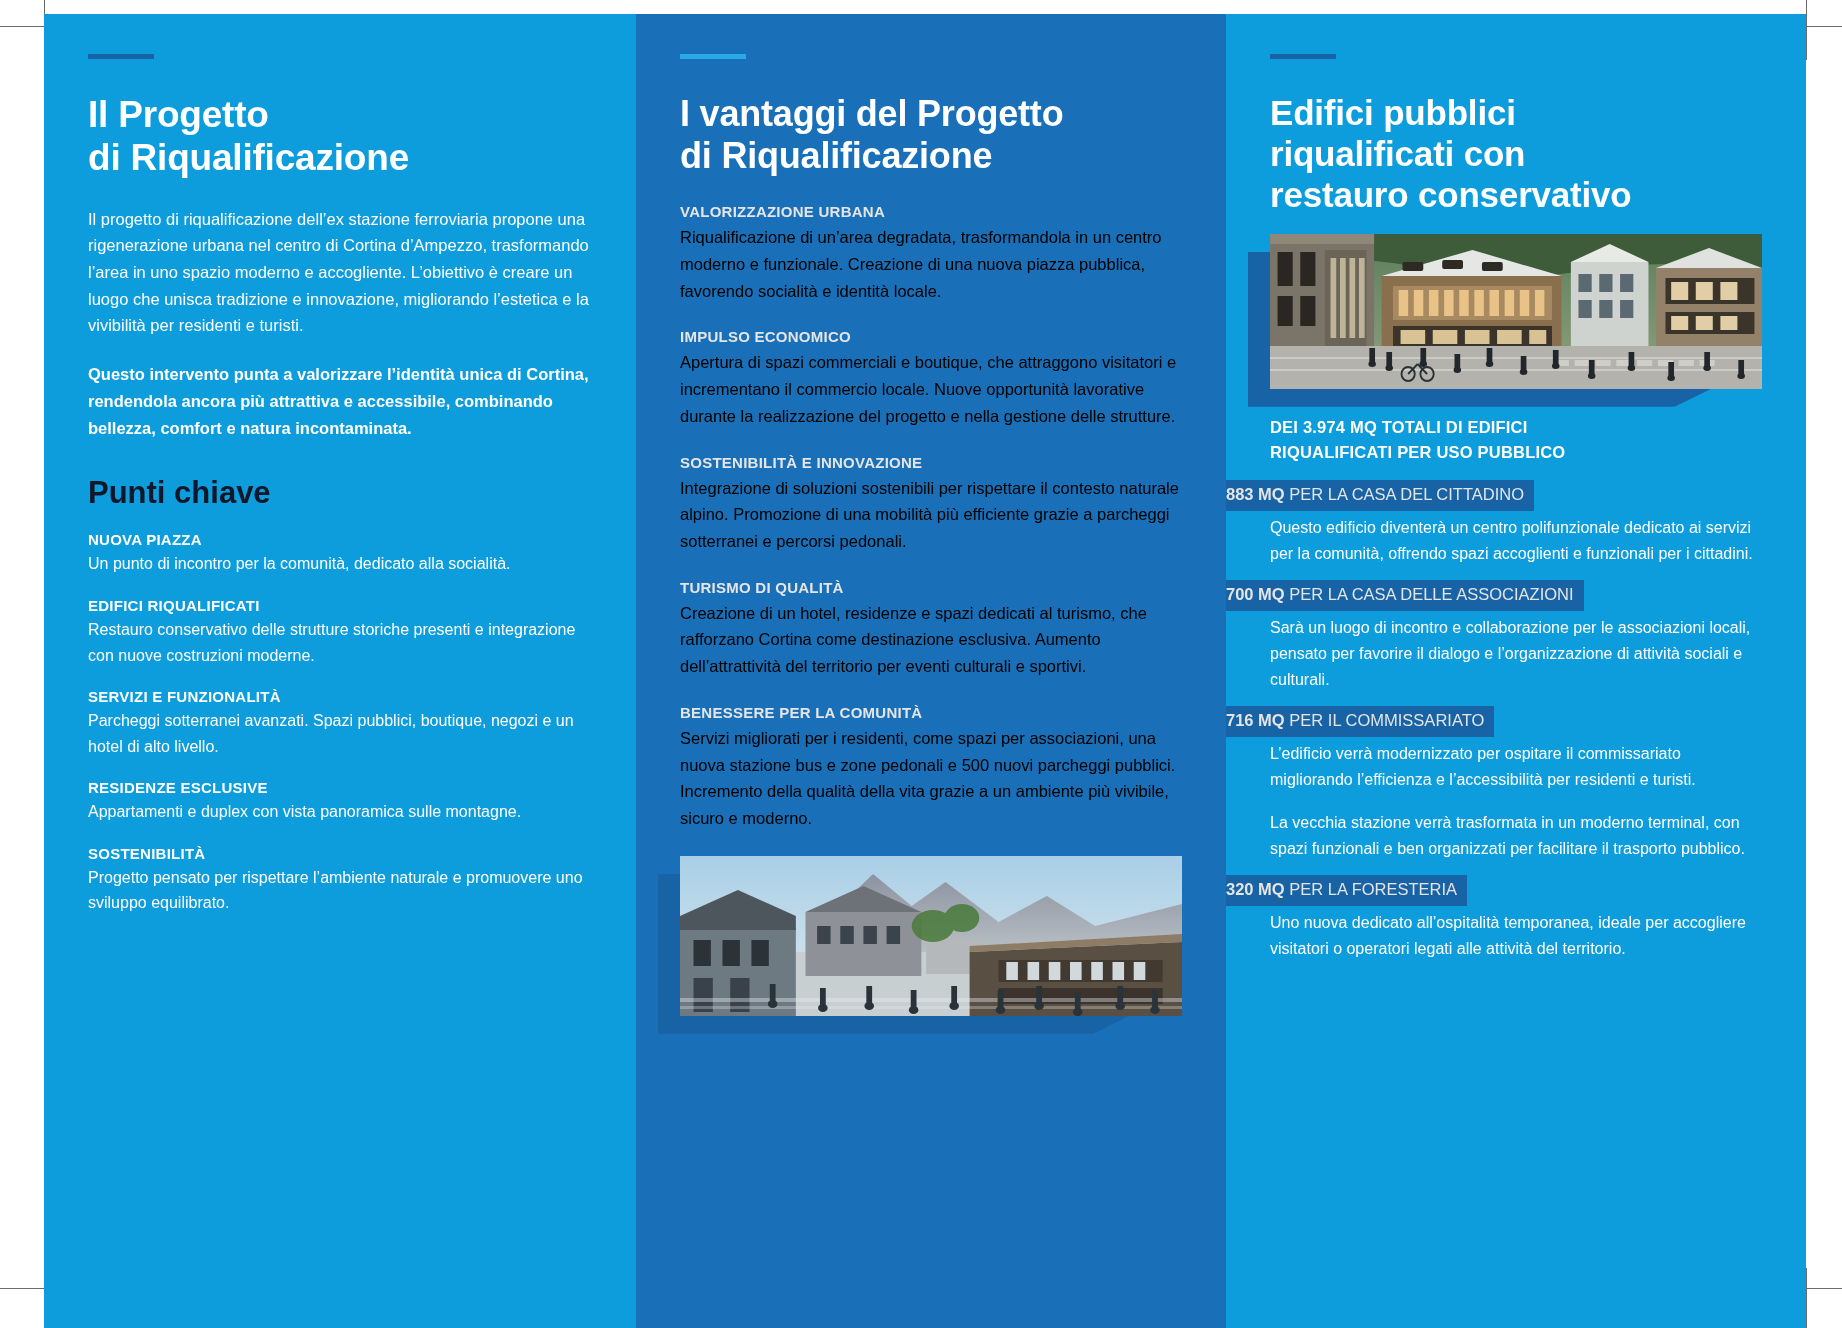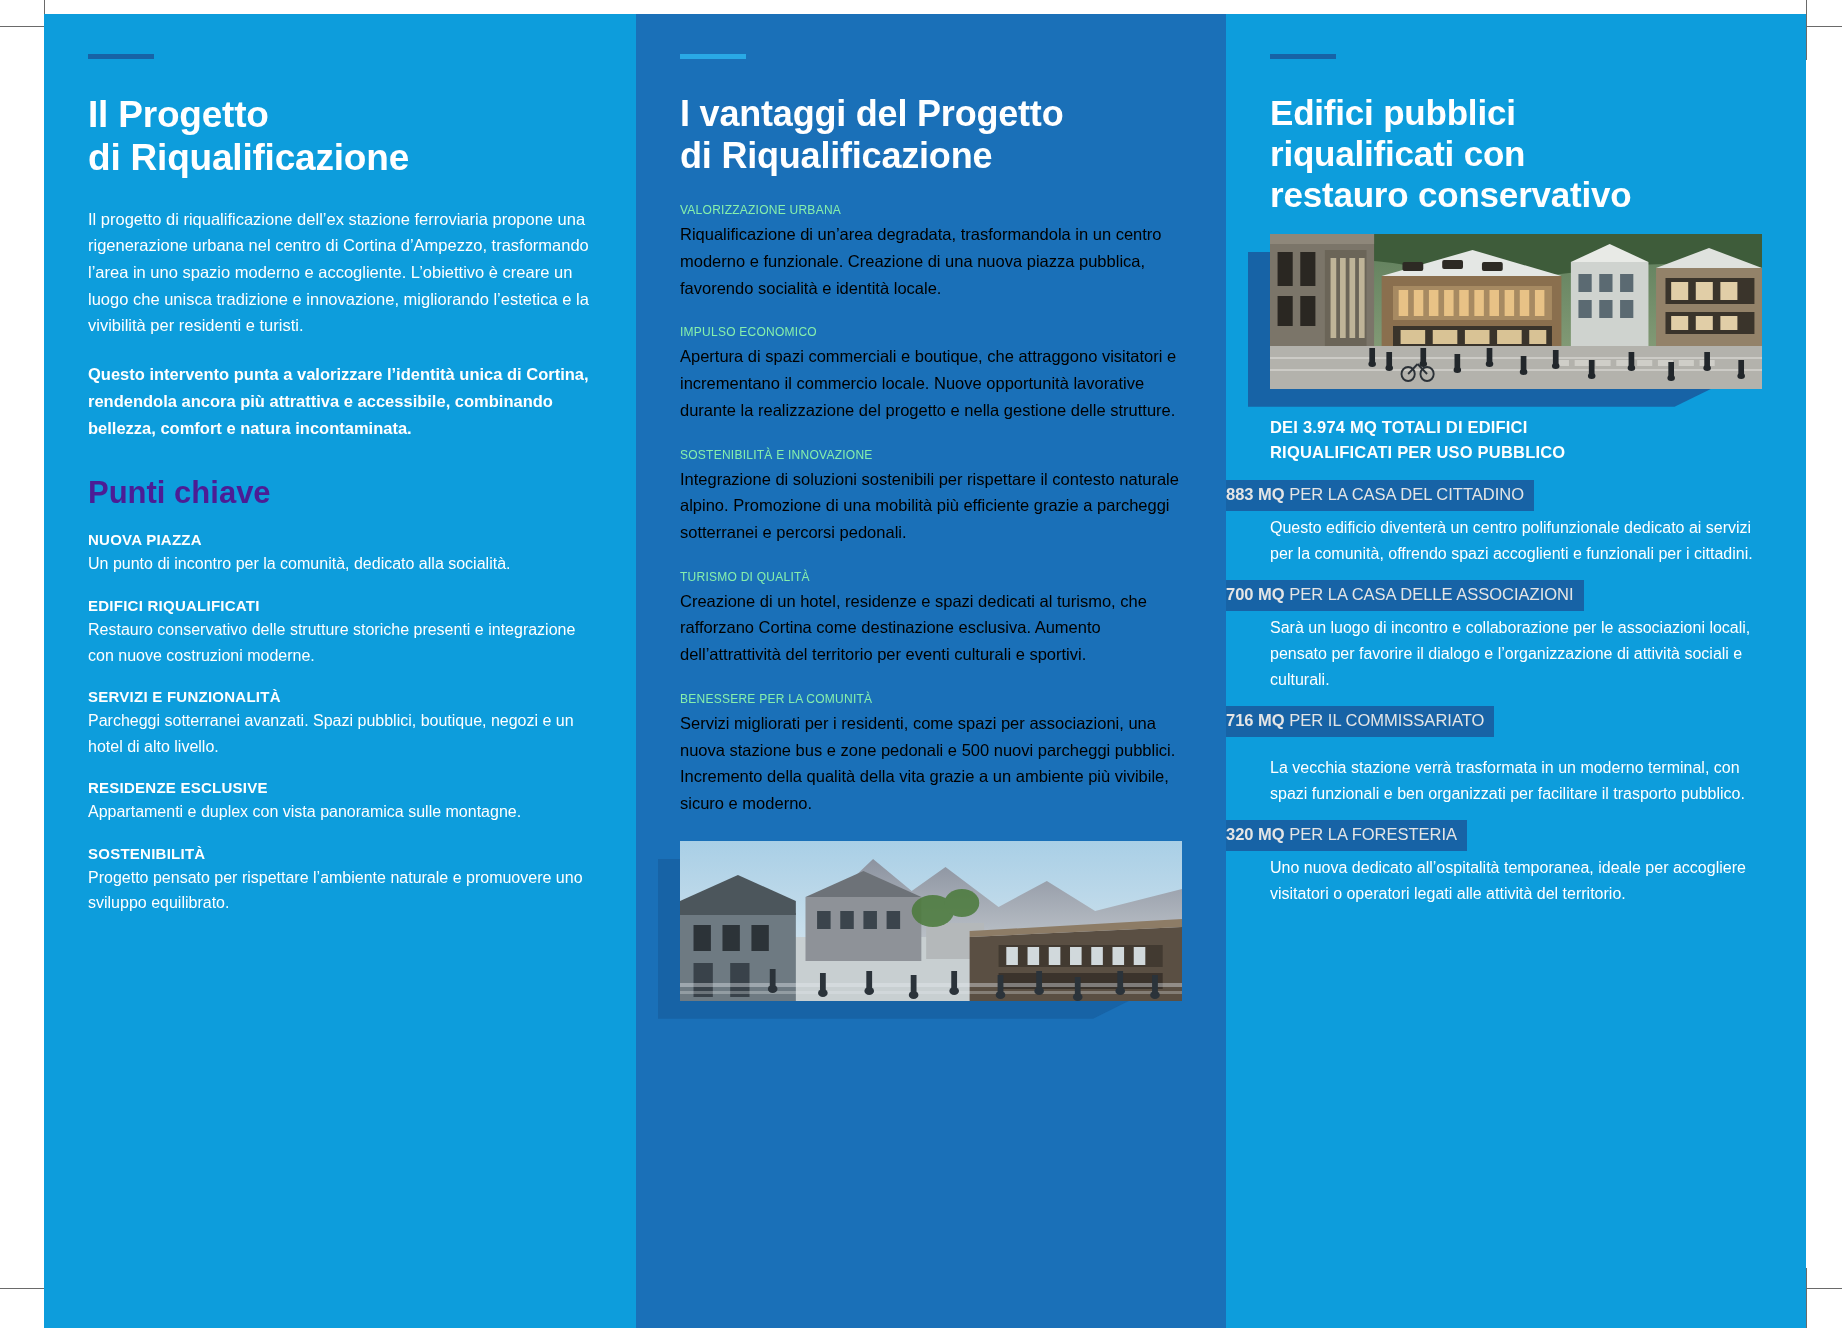--- a/index.html
+++ b/index.html
@@ -44,21 +44,21 @@
 
   p.body {
     color: #ffffff;
     font-size: 16.5px;
     line-height: 1.62;
     margin-bottom: 22px;
   }
   p.body.bold { font-weight: 700; }
 
   h2.sub {
-    color: #4c1d95;
+    color: #0f172a;
     font-size: 31px;
     font-weight: 700;
     margin: 34px 0 20px 0;
   }
 
   .kp { margin-bottom: 20px; }
   .kp .kp-title {
     color: #ffffff;
     font-size: 15px;
     font-weight: 700;
@@ -67,23 +67,23 @@
   }
   .kp .kp-text {
     color: #ffffff;
     font-size: 16px;
     line-height: 1.6;
   }
 
   
   .adv { margin-bottom: 24px; }
   .adv .adv-title {
-    color: #86efac;
-    font-size: 12px;
-    font-weight: 400;
+    color: #e5e5e5;
+    font-size: 15px;
+    font-weight: 700;
     letter-spacing: 0.25px;
     margin-bottom: 4px;
   }
   .adv .adv-text {
     color: #000000;
     font-size: 16.5px;
     line-height: 1.62;
   }
 
   
@@ -464,20 +464,21 @@
           <div class="mq-headwrap">
             <span class="mq-head"><strong>700 MQ</strong> <span>PER LA CASA DELLE ASSOCIAZIONI</span></span>
           </div>
           <div class="mq-text">Sarà un luogo di incontro e collaborazione per le associazioni locali, pensato per favorire il dialogo e l’organizzazione di attività sociali e culturali.</div>
         </div>
 
         <div class="mq-item">
           <div class="mq-headwrap">
             <span class="mq-head"><strong>716 MQ</strong> <span>PER IL COMMISSARIATO</span></span>
           </div>
+          <div class="mq-text">L’edificio verrà modernizzato per ospitare il commissariato migliorando l’efficienza e l’accessibilità per residenti e turisti.</div>
         </div>
 
         <div class="mq-item">
           <div class="mq-text">La vecchia stazione verrà trasformata in un moderno terminal, con spazi funzionali e ben organizzati per facilitare il trasporto pubblico.</div>
         </div>
 
         <div class="mq-item">
           <div class="mq-headwrap">
             <span class="mq-head"><strong>320 MQ</strong> <span>PER LA FORESTERIA</span></span>
           </div>

